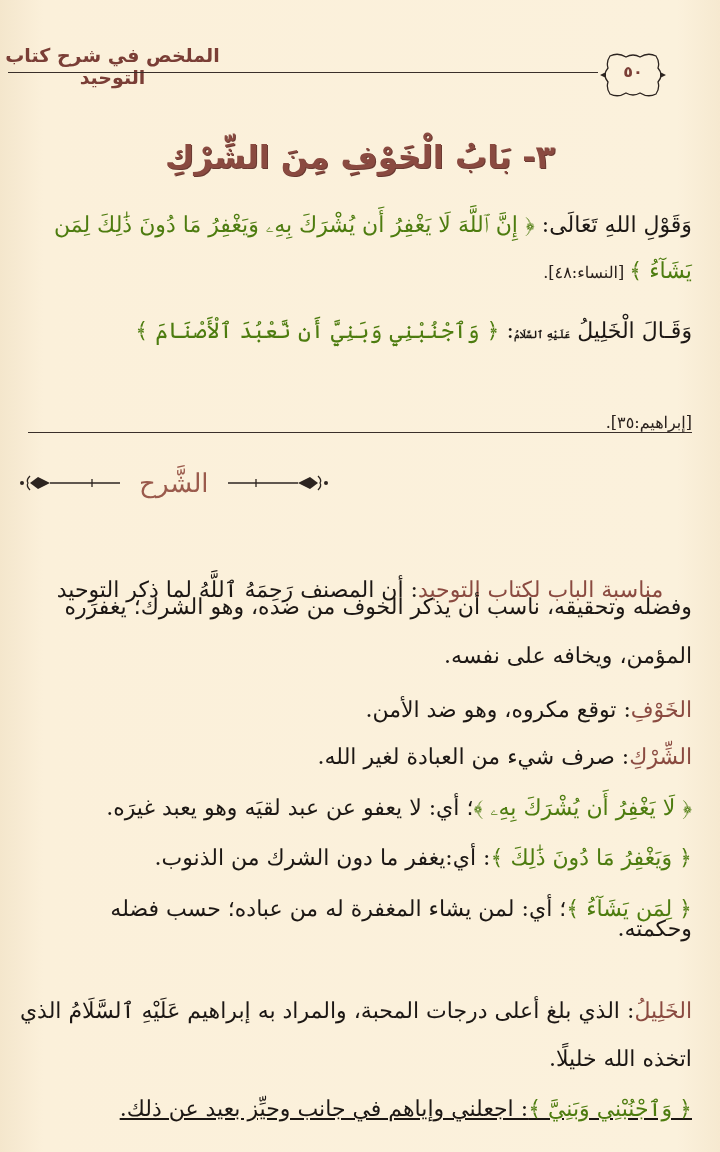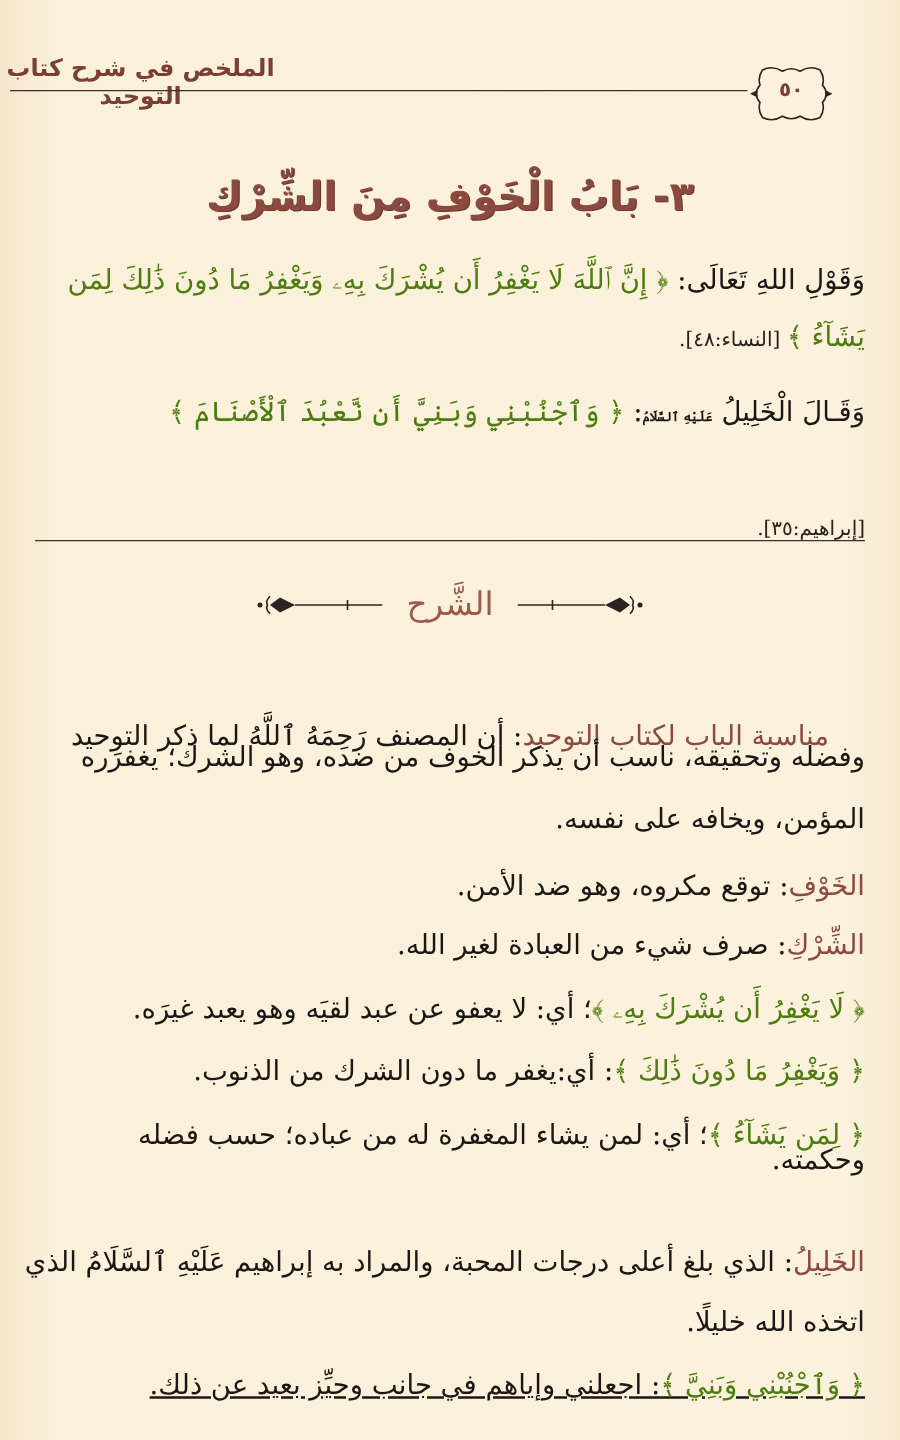--- a/index.html
+++ b/index.html
@@ -79,21 +79,21 @@
     .ref { font-size: 16px; color: #2a211d; }
     .small-honor { font-size: 10px; font-weight: bold; }
     .section-rule {
       position: absolute;
       top: 432px; left: 28px; right: 28px;
       border-top: 1.2px solid #3a2f2a;
     }
     .sharh-heading {
       position: absolute;
       top: 468px; left: 0; right: 0;
-      text-align: center;
+      text-align: left;
       height: 40px;
     }
     .sharh-title {
       font-size: 26px;
       color: #9a5a4c;
       display: inline-block;
       vertical-align: middle;
       margin: 0 14px;
     }
     .sharh-orn {

